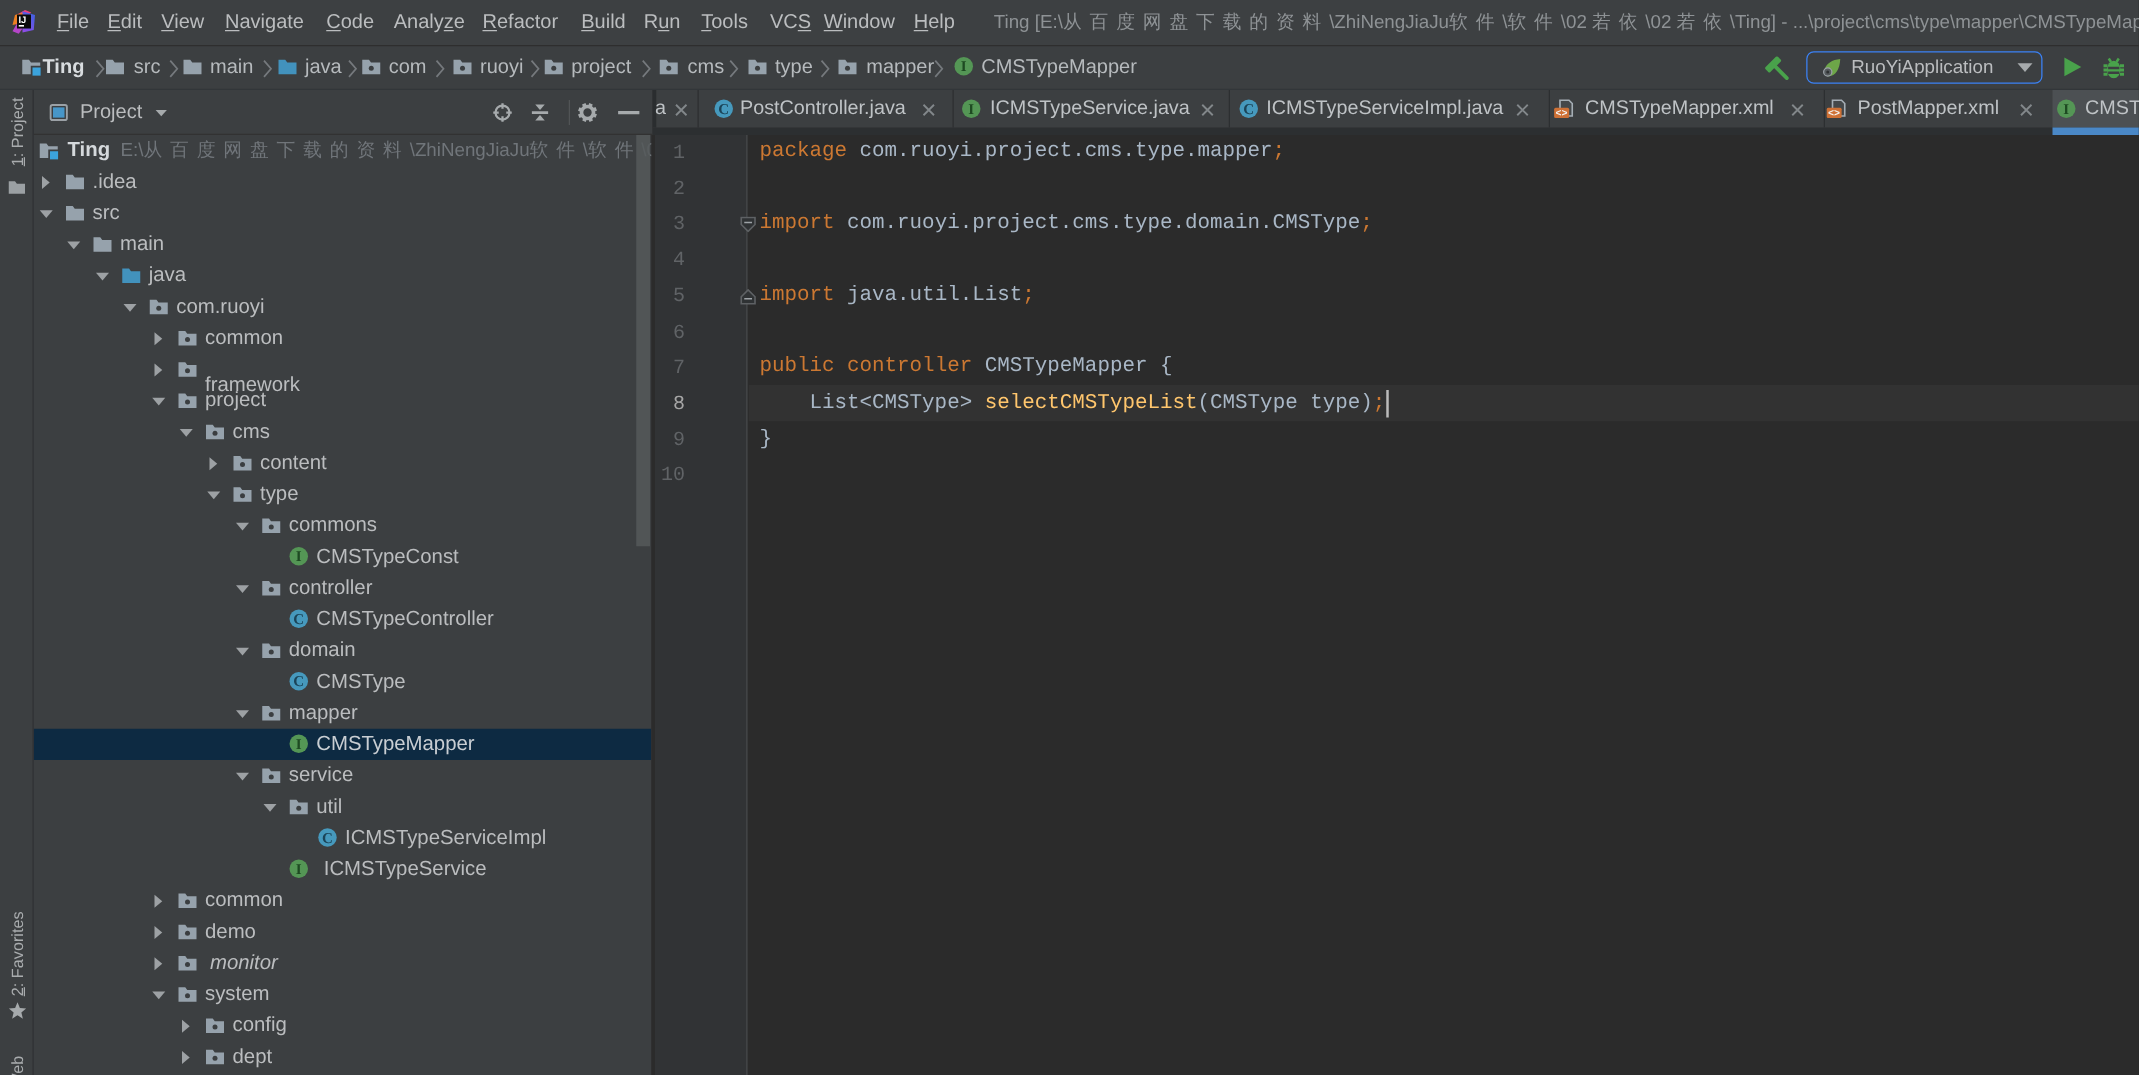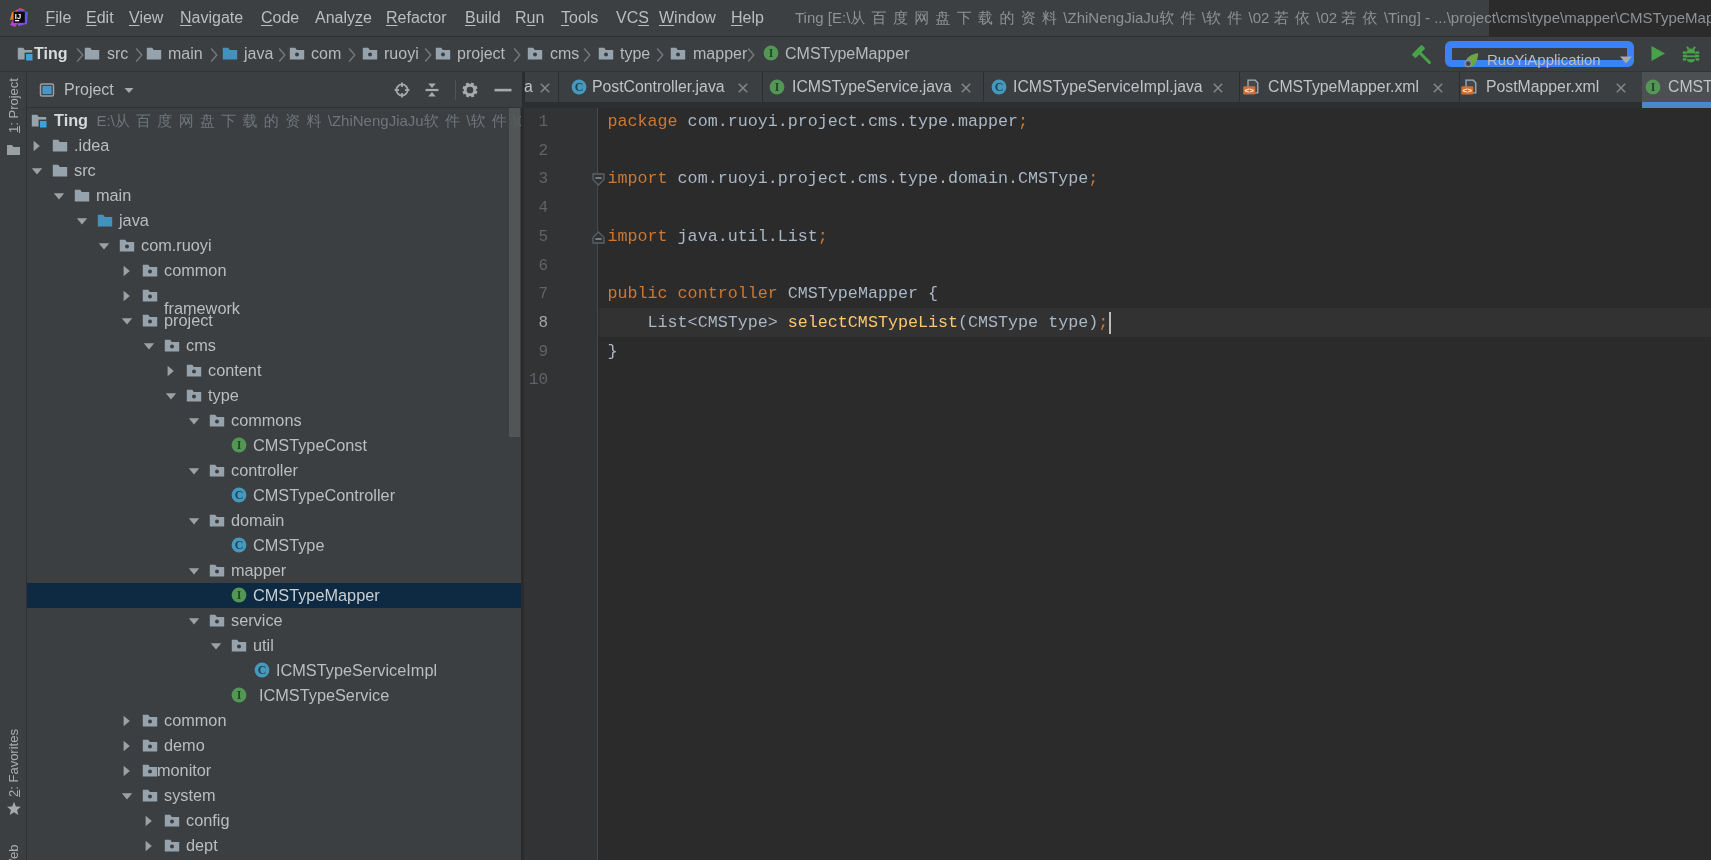--- a/index.html
+++ b/index.html
@@ -1,27 +1,27 @@
 <!DOCTYPE html>
 <html><head><meta charset="utf-8"><style>
 * { margin:0; padding:0; box-sizing:border-box; }
 svg { display:block; }
 html,body { width:1711px; height:860px; overflow:hidden; background:#2B2B2B;
   font-family:"Liberation Sans",sans-serif; -webkit-font-smoothing:antialiased; }
 .abs { position:absolute; }
 .cjk { letter-spacing:6.3px; }
-.menubar { left:0; top:0; width:1489px; height:37px; background:#3D4042; border-bottom:1px solid #2E2E2E; }
+.menubar { left:0; top:0; width:1711px; height:37px; background:#3D4042; border-bottom:1px solid #2E2E2E; }
 .mitem { position:absolute; top:0; height:36px; line-height:36px; font-size:16px; color:#BBBDBF; }
 .mitem u { text-decoration:underline; text-underline-offset:2px; }
 .title { position:absolute; top:0; height:36px; line-height:36px; font-size:15px; color:#8E9295; white-space:nowrap; }
 .navbar { left:0; top:37px; width:1711px; height:35px; background:#3C3F41; border-bottom:1px solid #323639; }
 .nb-ic { position:absolute; top:8px; }
 .nb-tx { position:absolute; top:0; height:34px; line-height:34px; font-size:16px; color:#B6BABD; white-space:nowrap; }
 .nb-ch { position:absolute; top:9px; }
-.runbox { position:absolute; left:1445px; top:41px; width:189px; height:26px; border:7px solid #3b82f6; border-radius:6px; }
+.runbox { position:absolute; left:1445px; top:41px; width:189px; height:26px; border:1px solid #3b82f6; border-radius:6px; }
 .runbox .tx { position:absolute; left:35px; top:0; height:24px; line-height:24px; font-size:15px; color:#BBBDBF; }
 .hdr { left:27px; top:72px; width:495px; height:36px; background:#3C3F41; border-bottom:1px solid #323232; }
 .tabbar { left:522px; top:72px; width:1189px; height:36px; background:#3C3F41; }
 .tabstrip { position:absolute; left:0; top:30px; width:1189px; height:6px; background:#2C2F31; }
 .tab { position:absolute; top:0; height:30px; }
 .tab .tx { position:absolute; top:0; height:30px; line-height:30px; font-size:15.8px; color:#BFC3C6; white-space:nowrap; }
 .tab .ti { position:absolute; top:7px; }
 .tab .tc { position:absolute; top:10px; }
 .tab.active { background:#4C5053; }
 .tabsep { position:absolute; top:0; width:1px; height:30px; background:#2C2F31; }
@@ -747,21 +747,21 @@
         <svg width="10" height="12" viewBox="0 0 10 12" style="">
           <path d="M2.6 0.8 v10.4 l6.2 -5.2 z" fill="#9DA1A4"></path>
         </svg>
       </span>
 <span class="ic" style="left:115px;">
         <svg width="16" height="16" viewBox="0 0 16 16" style="">
           <path d="M0.8 2.8 L6.2 2.8 L7.8 4.9 L15.2 4.9 L15.2 14.4 L0.8 14.4 Z" fill="#96A2AC"></path>
           <circle cx="8" cy="9.6" r="2.0" fill="#3B3E40"></circle>
         </svg>
       </span>
-<span class="tx" style="left:130px;">monitor</span>
+<span class="tx" style="left:141px;font-style:italic;">monitor</span>
 </div>
 <div class="row" style="top:700px;">
 <span class="ar" style="left:116px;top:7px;">
         <svg width="10" height="12" viewBox="0 0 10 12" style="">
           <path d="M2.6 0.8 v10.4 l6.2 -5.2 z" fill="#9DA1A4"></path>
         </svg>
       </span>
 <span class="ic" style="left:137px;">
         <svg width="16" height="16" viewBox="0 0 16 16" style="">
           <path d="M0.8 2.8 L6.2 2.8 L7.8 4.9 L15.2 4.9 L15.2 14.4 L0.8 14.4 Z" fill="#96A2AC"></path>

